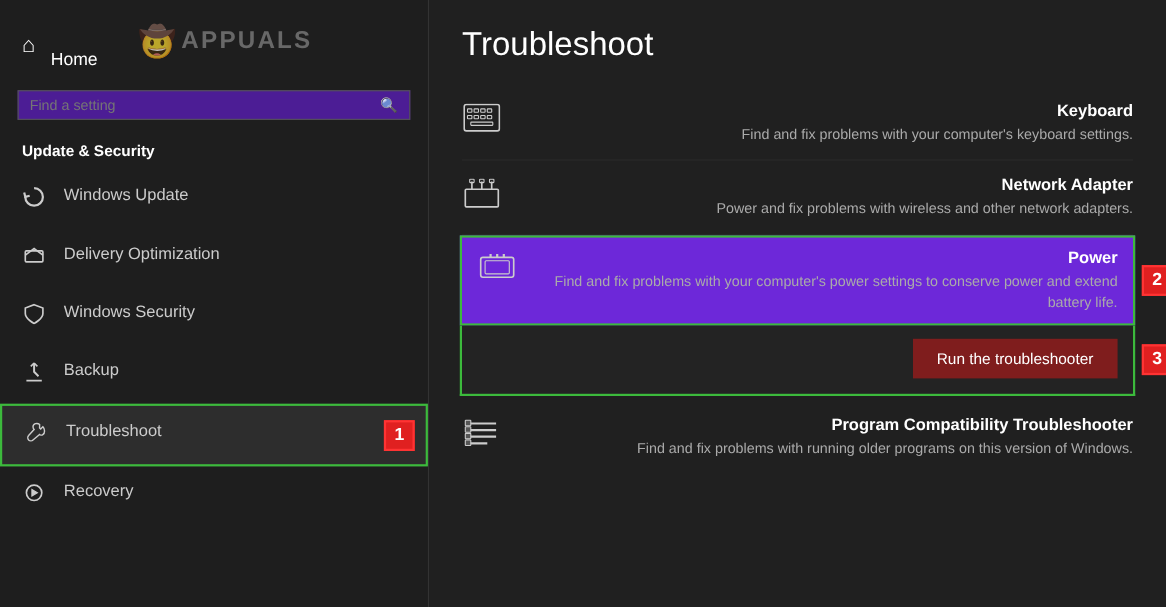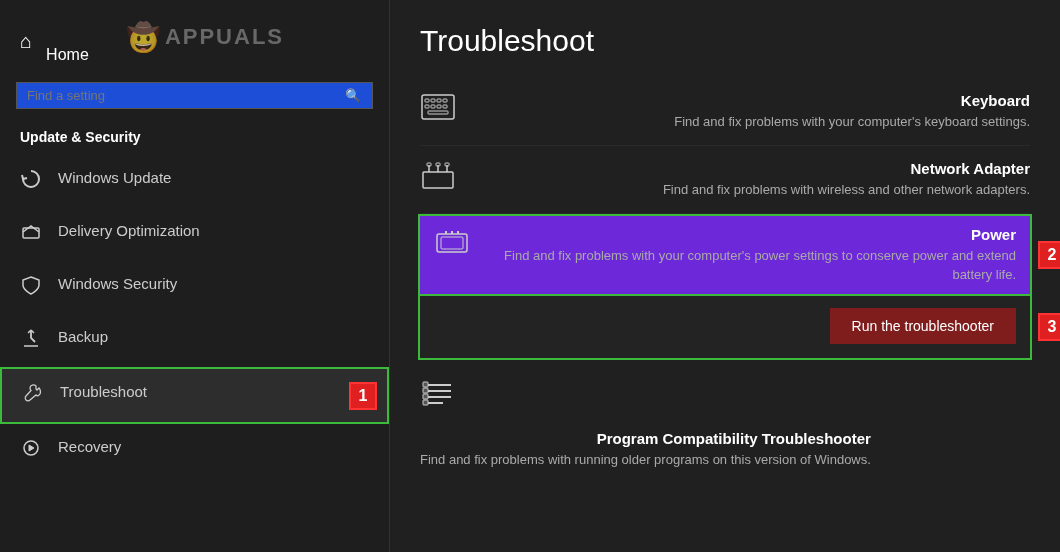--- a/index.html
+++ b/index.html
@@ -60,21 +60,21 @@
       font-weight: 900;
       letter-spacing: 2px;
       color: #888;
       font-family: Arial Black, sans-serif;
     }
 
     .search-box {
       margin: 8px 16px 14px 16px;
       display: flex;
       align-items: center;
-      background: #1d4ed8;
+      background: #4c1d95;
       border: 1px solid #555;
       padding: 5px 10px;
     }
 
     .search-input {
       background: transparent;
       border: none;
       color: #ccc;
       font-size: 13px;
       flex: 1;
@@ -369,21 +369,21 @@
         <line x1="8" y1="10" x2="8" y2="3" stroke="#ccc" stroke-width="1.5"></line>
         <line x1="17" y1="10" x2="17" y2="3" stroke="#ccc" stroke-width="1.5"></line>
         <line x1="26" y1="10" x2="26" y2="3" stroke="#ccc" stroke-width="1.5"></line>
         <rect x="6" y="1" width="4" height="3" rx="0.5" stroke="#ccc" stroke-width="1" fill="none"></rect>
         <rect x="15" y="1" width="4" height="3" rx="0.5" stroke="#ccc" stroke-width="1" fill="none"></rect>
         <rect x="24" y="1" width="4" height="3" rx="0.5" stroke="#ccc" stroke-width="1" fill="none"></rect>
       </svg>
     </div>
     <div class="item-content">
       <div class="item-title">Network Adapter</div>
-      <div class="item-desc">Find and fix problems with wireless and other network adapters.</div>
+      <div class="item-desc">Power and fix problems with wireless and other network adapters.</div>
     </div>
   </div>
 
   <div class="item-row highlighted">
     <div class="item-icon">
       <svg width="34" height="28" viewBox="0 0 34 28" fill="none">
         <rect x="2" y="6" width="30" height="18" rx="2" stroke="#ccc" stroke-width="1.5" fill="none"></rect>
         <rect x="6" y="9" width="22" height="12" rx="1" stroke="#ccc" stroke-width="1" fill="none"></rect>
         <line x1="11" y1="3" x2="11" y2="6" stroke="#ccc" stroke-width="2"></line>
         <line x1="17" y1="3" x2="17" y2="6" stroke="#ccc" stroke-width="2"></line>
@@ -395,21 +395,21 @@
       <div class="item-desc">Find and fix problems with your computer's power settings to conserve power and extend battery life.</div>
     </div>
     <div class="badge-num-main">2</div>
   </div>
 
   <div class="run-area">
     <button class="run-btn">Run the troubleshooter</button>
     <div class="badge-num-run">3</div>
   </div>
 
-  <div class="item-row" style="border:none; margin-top:4px;flex-direction:column;">
+  <div class="item-row" style="border:none; margin-top:4px;">
     <div class="item-icon">
       <svg width="34" height="28" viewBox="0 0 34 28" fill="none">
         <line x1="4" y1="5" x2="30" y2="5" stroke="#ccc" stroke-width="2"></line>
         <line x1="4" y1="11" x2="30" y2="11" stroke="#ccc" stroke-width="2"></line>
         <line x1="4" y1="17" x2="30" y2="17" stroke="#ccc" stroke-width="2"></line>
         <line x1="4" y1="23" x2="22" y2="23" stroke="#ccc" stroke-width="2"></line>
         <rect x="2" y="2" width="5" height="5" rx="0.5" stroke="#ccc" stroke-width="1" fill="#555"></rect>
         <rect x="2" y="8" width="5" height="5" rx="0.5" stroke="#ccc" stroke-width="1" fill="#555"></rect>
         <rect x="2" y="14" width="5" height="5" rx="0.5" stroke="#ccc" stroke-width="1" fill="#555"></rect>
         <rect x="2" y="20" width="5" height="5" rx="0.5" stroke="#ccc" stroke-width="1" fill="#555"></rect>

